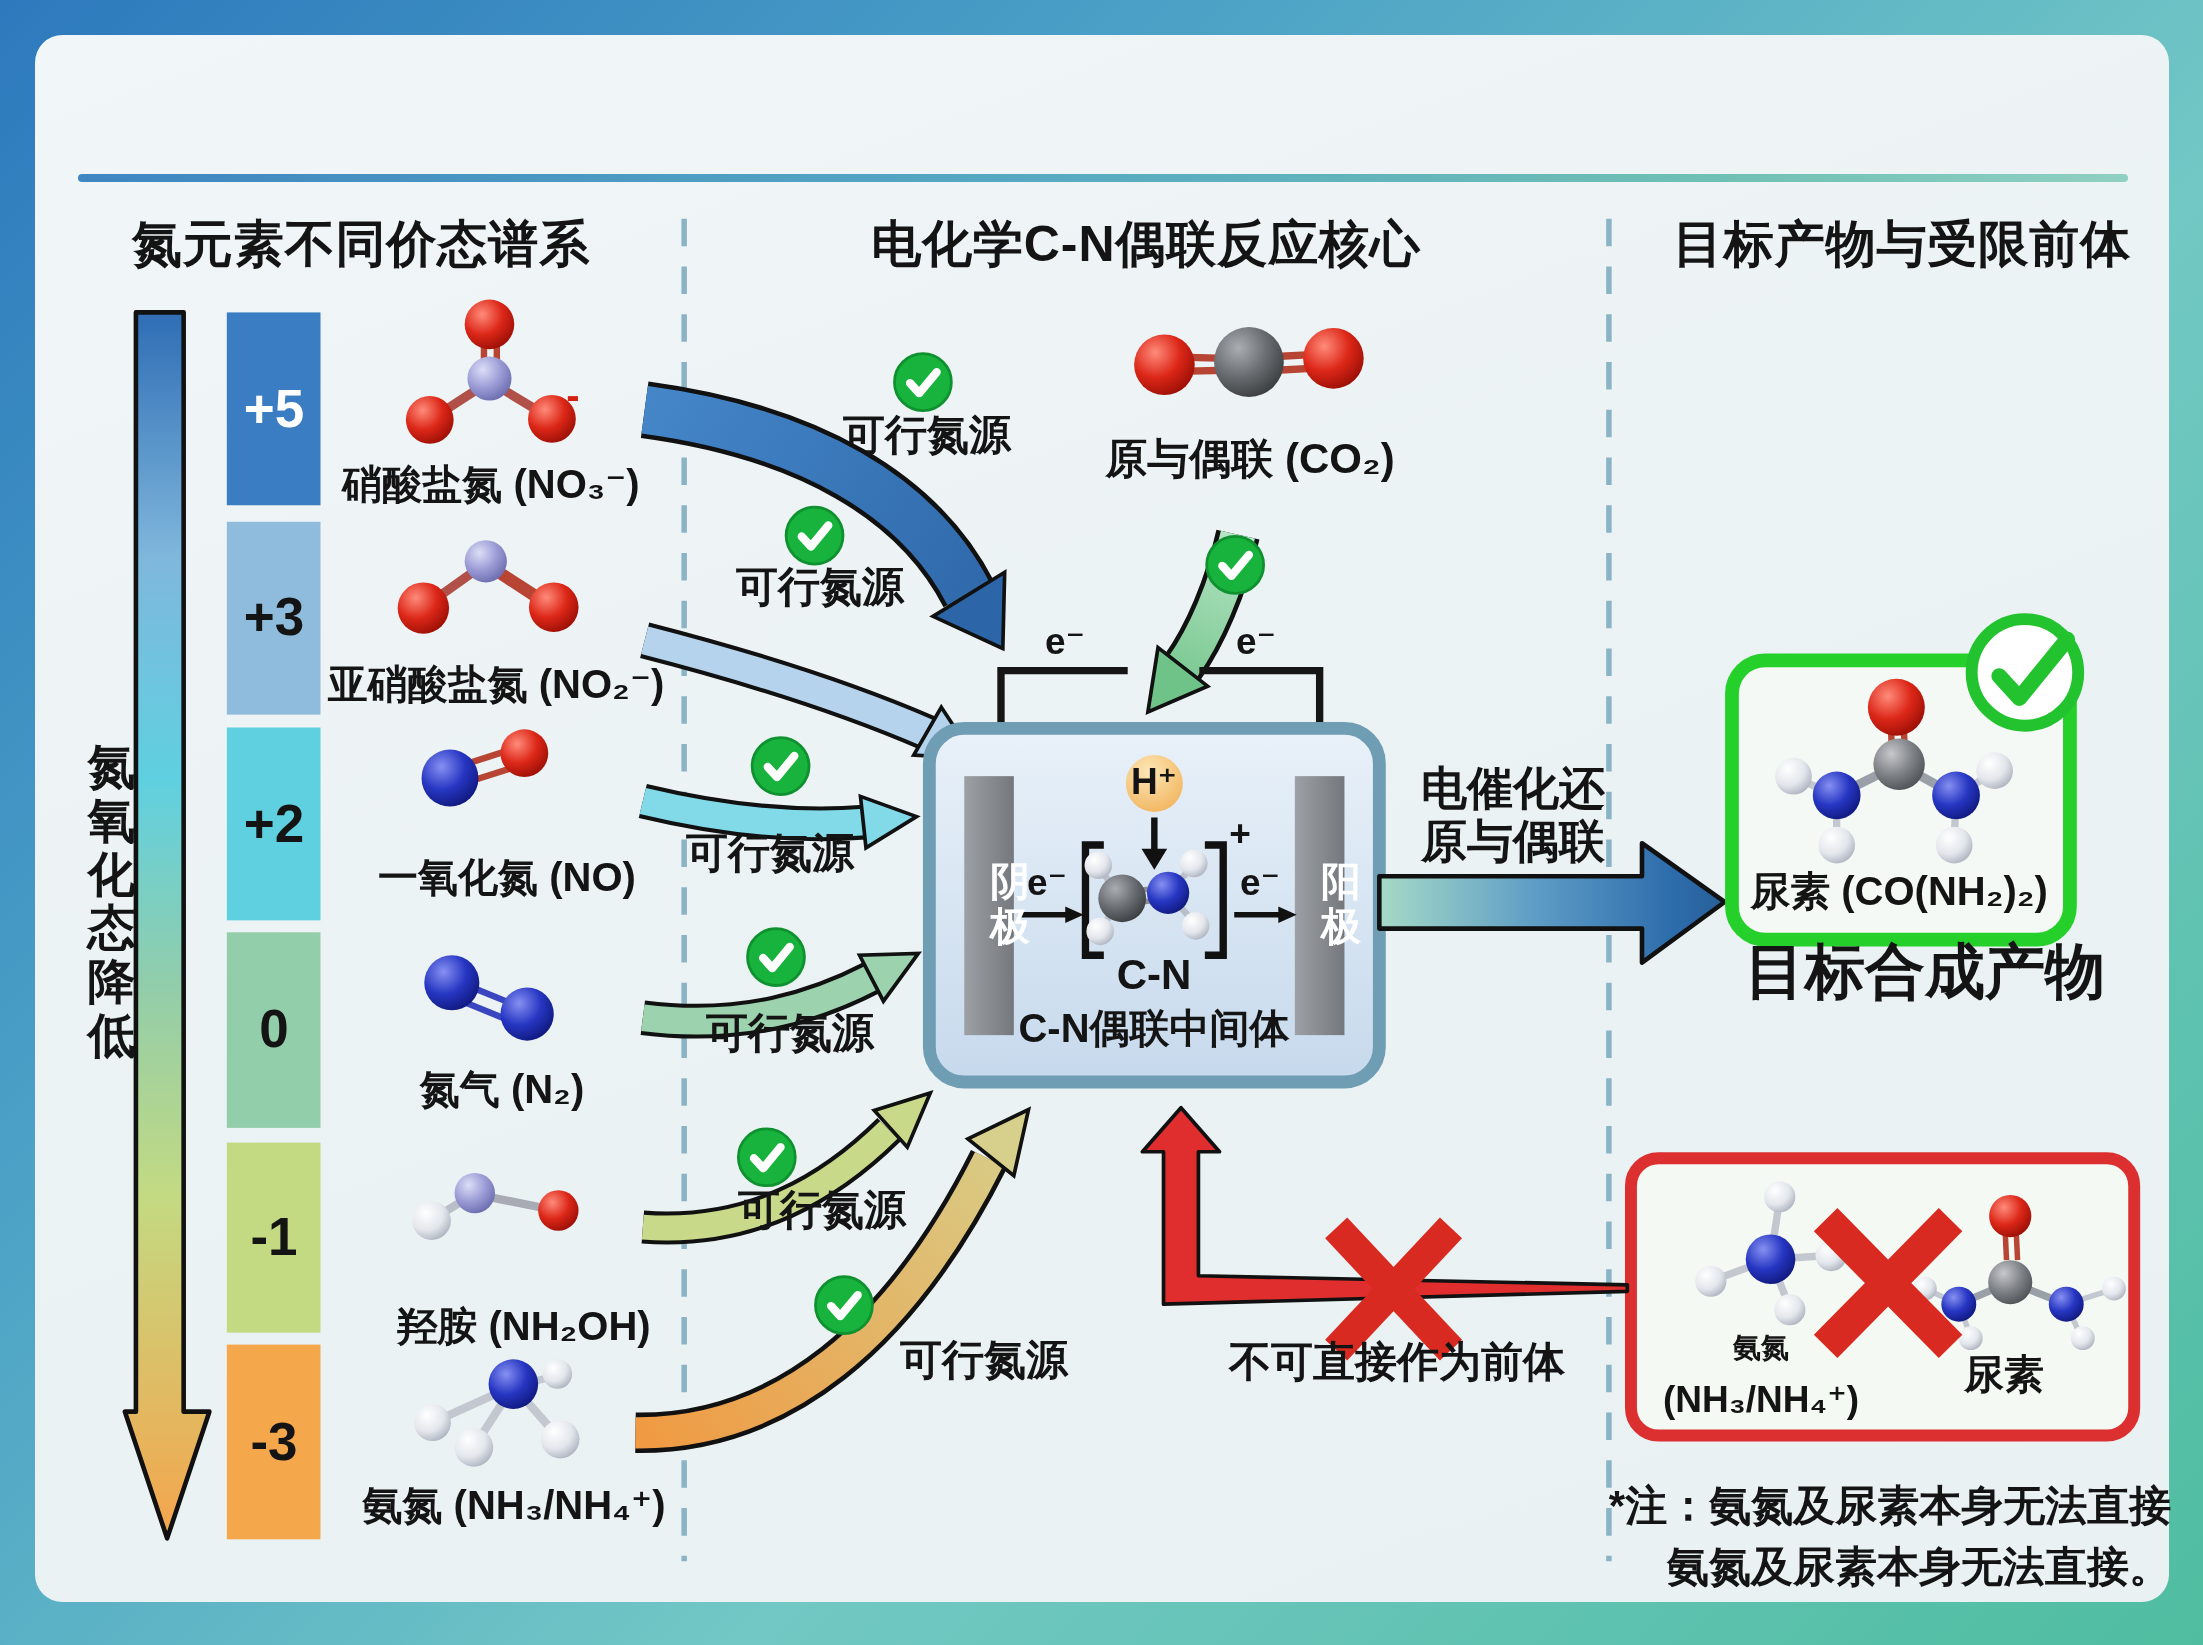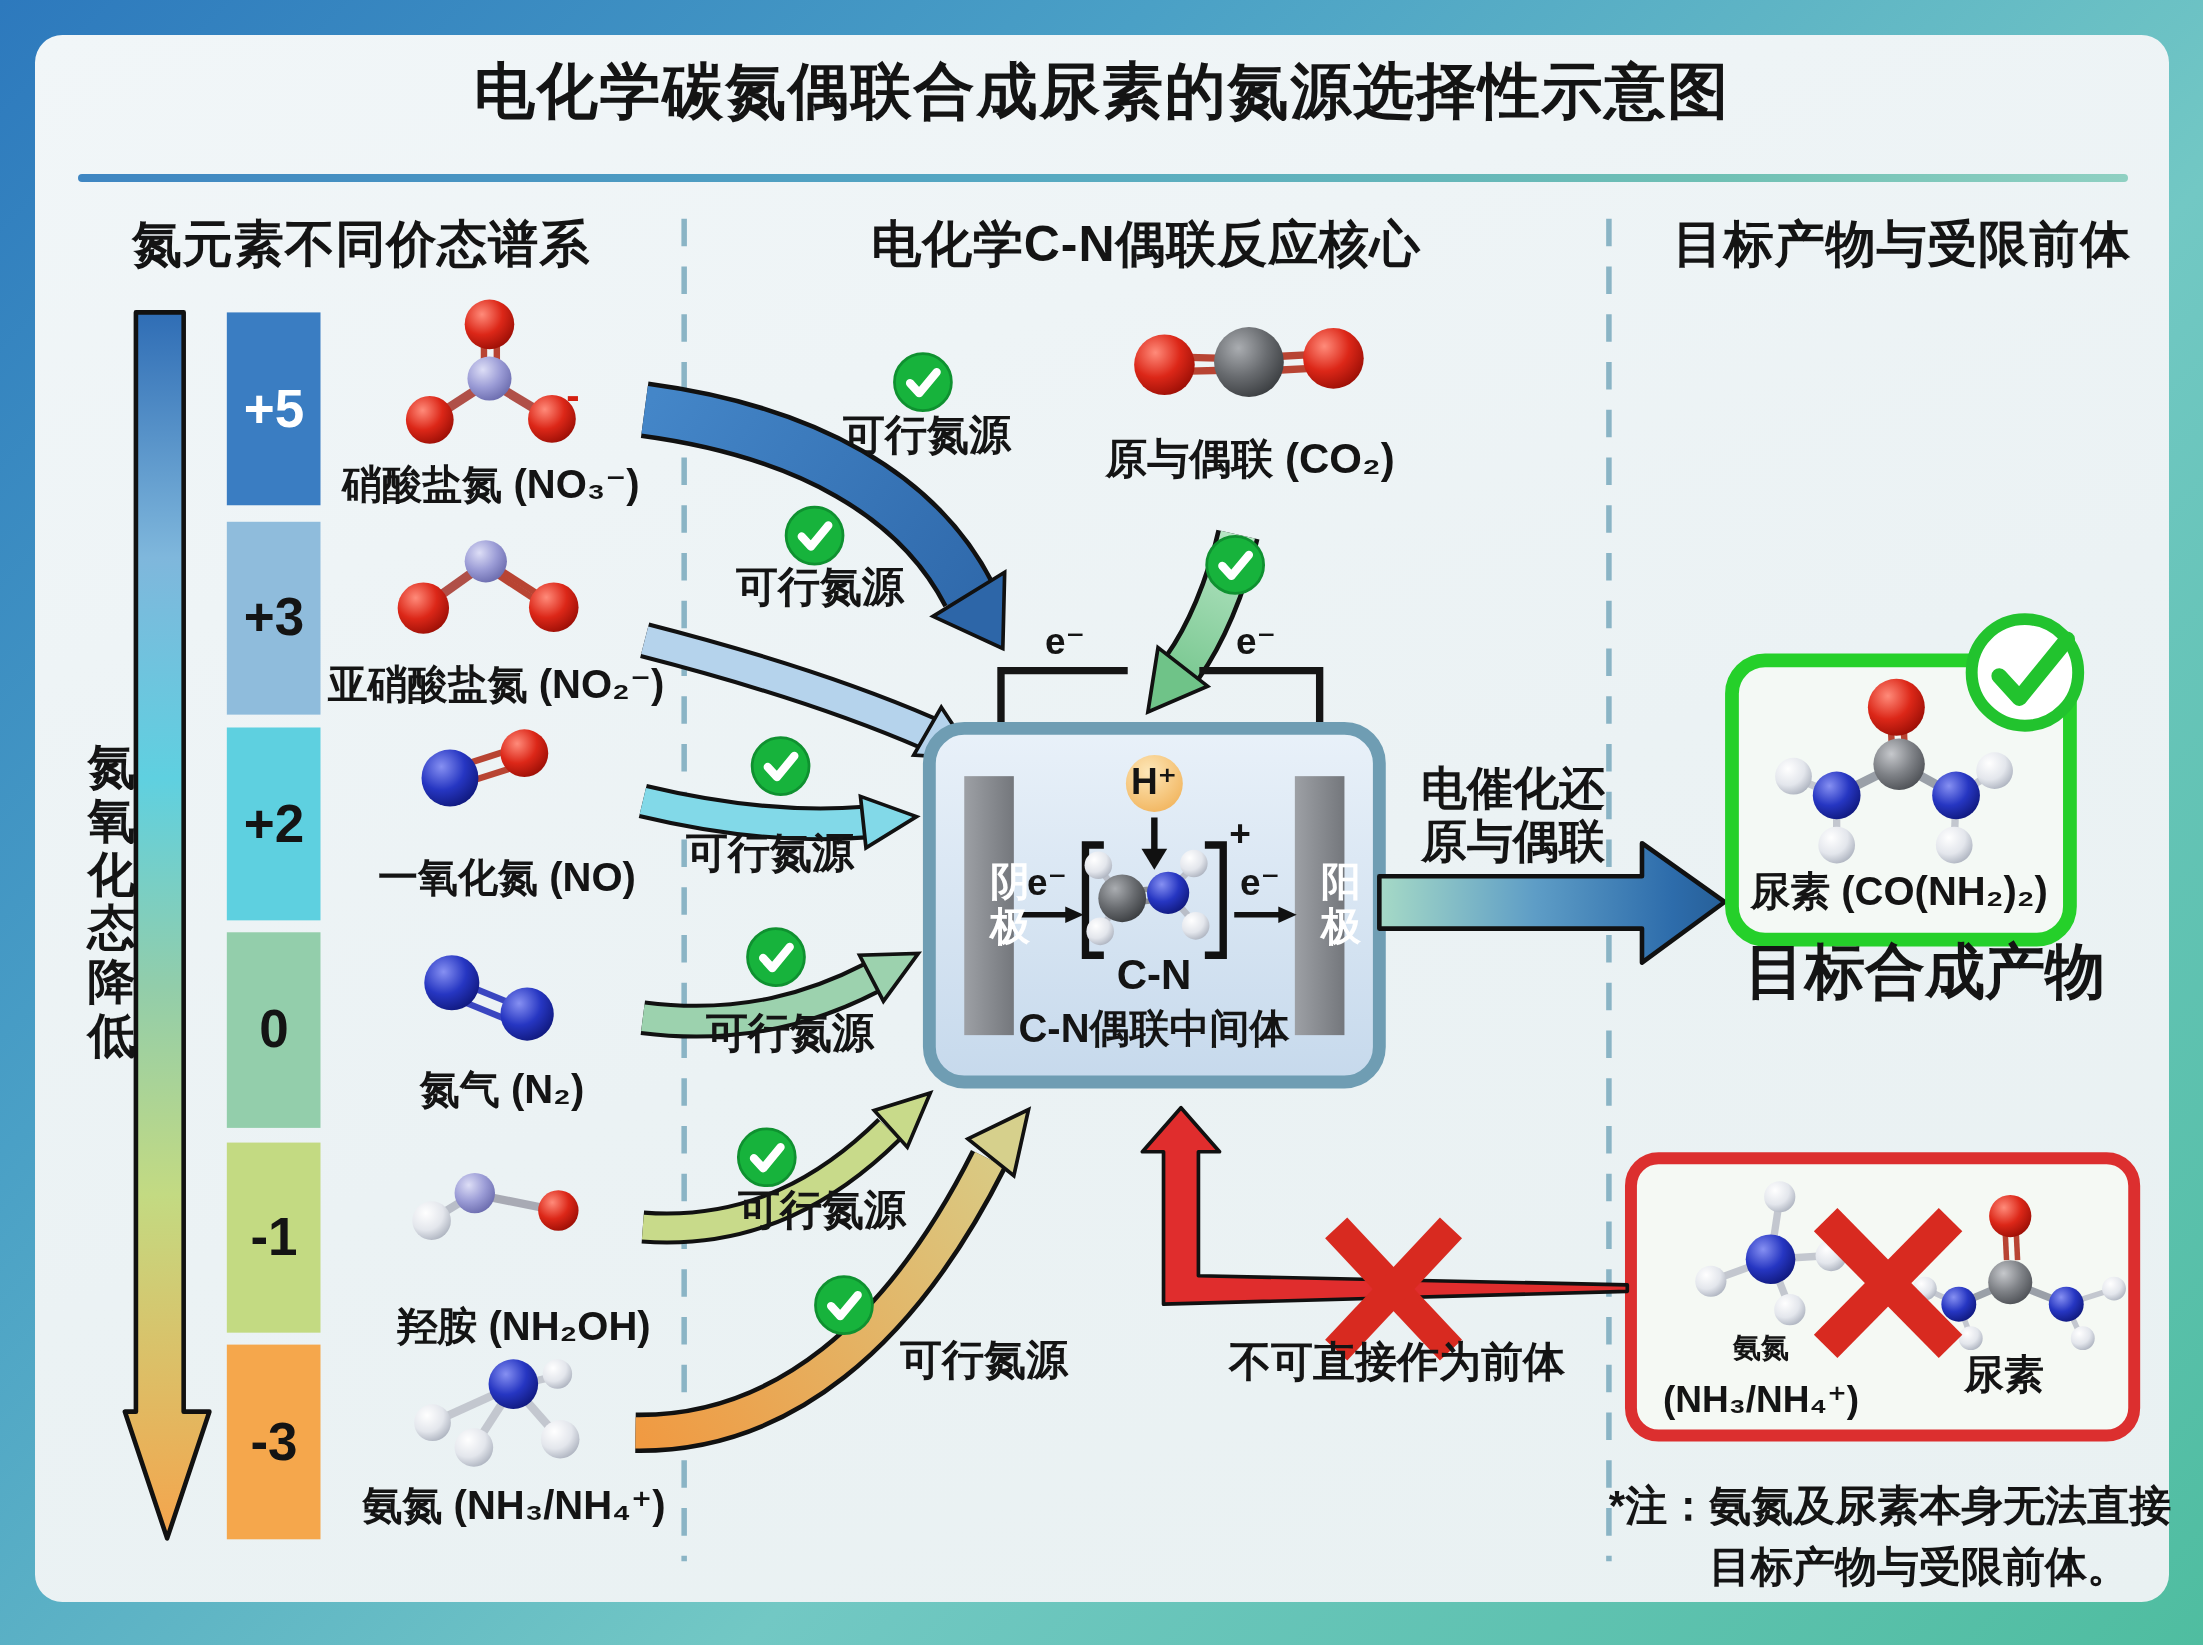--- a/index.html
+++ b/index.html
@@ -355,21 +355,20 @@
           <circle r="31" fill="#17b33c" stroke="#0f9130" stroke-width="3"></circle>
           <path d="M-14,1 L-4,12 L15,-11" fill="none" stroke="#fff" stroke-width="9" stroke-linecap="round" stroke-linejoin="round"></path>
         </g>
       <g transform="translate(1345,615)">
           <circle r="31" fill="#17b33c" stroke="#0f9130" stroke-width="3"></circle>
           <path d="M-14,1 L-4,12 L15,-11" fill="none" stroke="#fff" stroke-width="9" stroke-linecap="round" stroke-linejoin="round"></path>
         </g>
     </g>
   </svg>
 
-  <div class="t title" style="left:1102px;top:91px;">电化学碳氮偶联合成尿素的氮源选择性示意图</div>
   <div class="divider"></div>
 
   <div class="t hdr" style="left:361px;top:245px;">氮元素不同价态谱系</div>
   <div class="t hdr" style="left:1146px;top:245px;">电化学C-N偶联反应核心</div>
   <div class="t hdr" style="left:1902px;top:245px;">目标产物与受限前体</div>
 
   <div class="vert" style="left:64px;top:740px;width:55px;font-size:48px;">氮氧化态降低</div>
 
   <div class="t state wt" style="left:274px;top:409px;">+5</div>
   <div class="t state" style="left:274px;top:617px;">+3</div>
@@ -412,15 +411,15 @@
   <div class="t" style="left:1899px;top:891px;font-size:40px;">尿素 (CO(NH₂)₂)</div>
   <div class="t" style="left:1925px;top:971px;font-size:60px;">目标合成产物</div>
 
   <div class="t" style="left:1397px;top:1362px;font-size:42px;">不可直接作为前体</div>
 
   <div class="t" style="left:1761px;top:1348px;font-size:28px;">氨氮</div>
   <div class="t" style="left:1761px;top:1400px;font-size:37px;">(NH₃/NH₄⁺)</div>
   <div class="t" style="left:2004px;top:1374px;font-size:40px;">尿素</div>
 
   <div class="t note" style="left:1890px;top:1506px;">*注：氨氮及尿素本身无法直接</div>
-  <div class="t note" style="left:1919px;top:1567px;">目标产物与受限前体。</div>
+  <div class="t note" style="left:1919px;top:1567px;">氨氮及尿素本身无法直接。</div>
 </div>
 
 
 </body></html>

